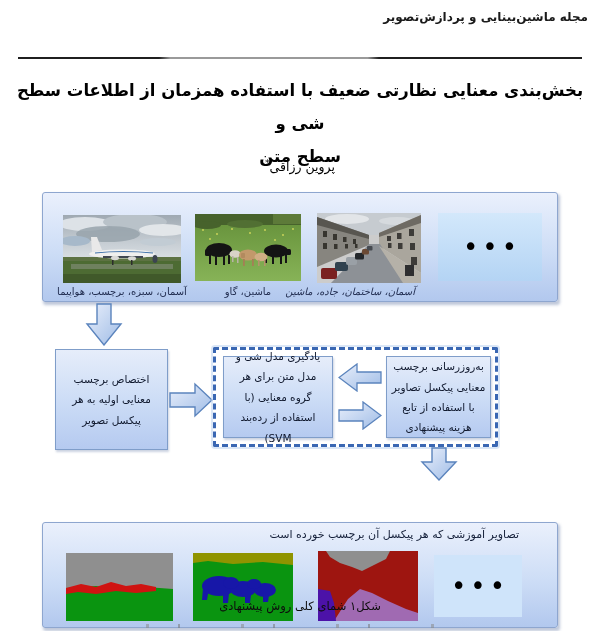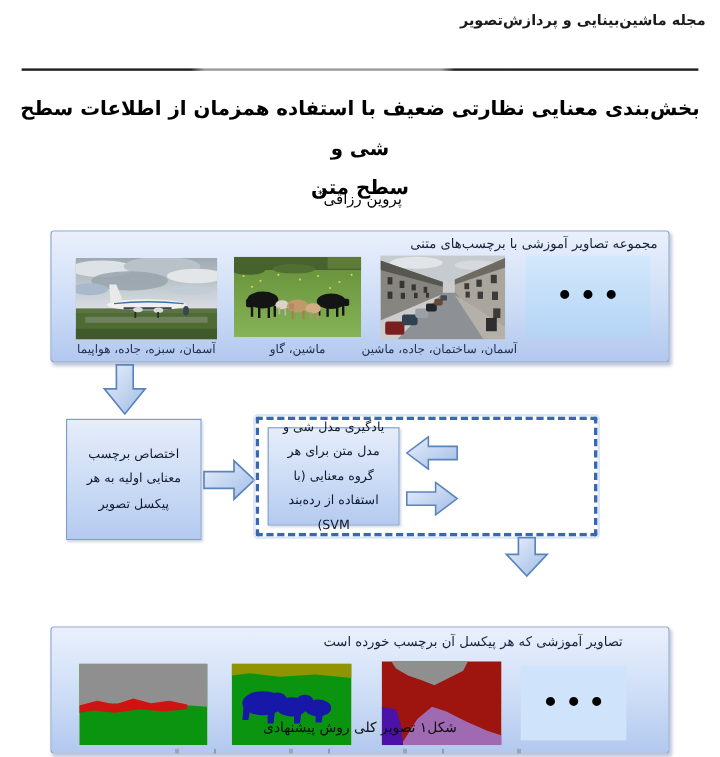--- a/index.html
+++ b/index.html
@@ -65,21 +65,20 @@
   </div>
   <div class="rule"></div>
 
   <div class="paper-title">
     <div>بخش‌بندی معنایی نظارتی ضعیف با استفاده همزمان از اطلاعات سطح شی و</div>
     <div>سطح متن</div>
   </div>
   <div class="author"><span>پروین رزاقی</span><sup>*</sup></div>
 
   <div class="big-box" id="top-box">
-    <div class="box-label" style="top:4px;right:9px;">مجموعه تصاویر آموزشی با برچسب‌های متنی</div>
 
     <div class="tile" style="left:20px;top:22px;width:118px;height:68px;">
       <svg viewBox="0 0 118 68" preserveAspectRatio="none">
         <defs>
             <linearGradient id="sky1" x1="0" y1="0" x2="0" y2="1">
           <stop offset="0" stop-color="#9fa9b2"></stop>
               <stop offset="0.6" stop-color="#c7ced4"></stop>
               <stop offset="1" stop-color="#dde2e6"></stop>
         </linearGradient>
           </defs>
@@ -196,23 +195,23 @@
           <rect x="45" y="36" width="7" height="5.5" rx="1.5" fill="#6b4a35"></rect>
           <rect x="50" y="33" width="5.5" height="4.5" rx="1" fill="#464a50"></rect>
         </g>
       </svg>
     </div>
 
     <div class="ellipsis-tile" style="left:395px;top:20px;width:104px;height:68px;">
       <span class="dots">•••</span>
     </div>
 
-    <div class="photo-caption" style="left:14px;top:93px;width:130px;">آسمان، سبزه، جاده، هواپیما</div>
+    <div class="photo-caption" style="left:14px;top:93px;width:130px;">آسمان، سبزه، برچسب، هواپیما</div>
     <div class="photo-caption" style="left:152px;top:93px;width:106px;">ماشین، گاو</div>
-    <div class="photo-caption" style="left:264px;top:93px;width:124px;">آسمان، ساختمان، جاده، ماشین</div>
+    <div class="photo-caption" style="left:248px;top:93px;width:124px;font-style:italic;">آسمان، ساختمان، جاده، ماشین</div>
   </div>
 
   <div class="arrow" style="left:85px;top:303px;width:38px;height:43px;">
     <svg viewBox="0 0 38 43">
       <defs>
           <linearGradient id="ga1" x1="0" y1="0" x2="1" y2="1">
         <stop offset="0" stop-color="#e9effb"></stop>
             <stop offset="1" stop-color="#9fbce6"></stop>
       </linearGradient>
         </defs>
@@ -254,20 +253,23 @@
     <div class="arrow" style="left:122px;top:51px;width:44px;height:29px;">
       <svg viewBox="0 0 44 29">
         <defs>
             <linearGradient id="ga4" x1="0" y1="0" x2="1" y2="1">
           <stop offset="0" stop-color="#e9effb"></stop>
               <stop offset="1" stop-color="#9fbce6"></stop>
         </linearGradient>
           </defs>
         <path d="M1,9 H25 V1 L43,14.5 L25,28 V20 H1 Z" fill="url(#ga4)" stroke="#5b84bd" stroke-width="1.3"></path>
       </svg>
+    </div>
+    <div class="proc-box" style="left:170px;top:6px;width:105px;height:82px;">
+      <span>به‌روزرسانی برچسب معنایی پیکسل تصاویر با استفاده از تابع هزینه پیشنهادی</span>
     </div>
   </div>
 
   <div class="arrow" style="left:420px;top:447px;width:38px;height:34px;">
     <svg viewBox="0 0 38 34">
       <defs>
           <linearGradient id="ga5" x1="0" y1="0" x2="1" y2="1">
         <stop offset="0" stop-color="#e9effb"></stop>
             <stop offset="1" stop-color="#9fbce6"></stop>
       </linearGradient>
@@ -312,17 +314,17 @@
         <polygon points="16,70 30,48 42,38 54,42 70,50 88,58 100,62 100,70" fill="#a06ab2"></polygon>
         <polygon points="0,38 12,40 16,52 18,70 0,70" fill="#4c12a8"></polygon>
       </svg>
     </div>
 
     <div class="ellipsis-tile" style="left:391px;top:32px;width:88px;height:62px;background:#cfe4fa;">
       <span class="dots">•••</span>
     </div>
   </div>
 
-  <div class="fig-caption">شکل۱ تصویر کلی روش پیشنهادی</div>
+  <div class="fig-caption">شکل۱ شمای کلی روش پیشنهادی</div>
 
   <div class="clipped-line"></div>
 
 </div>
 
 </body></html>

